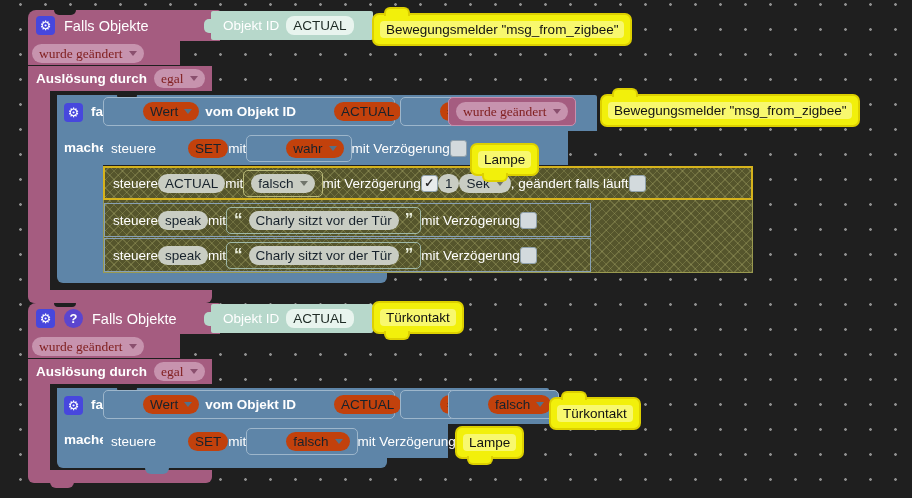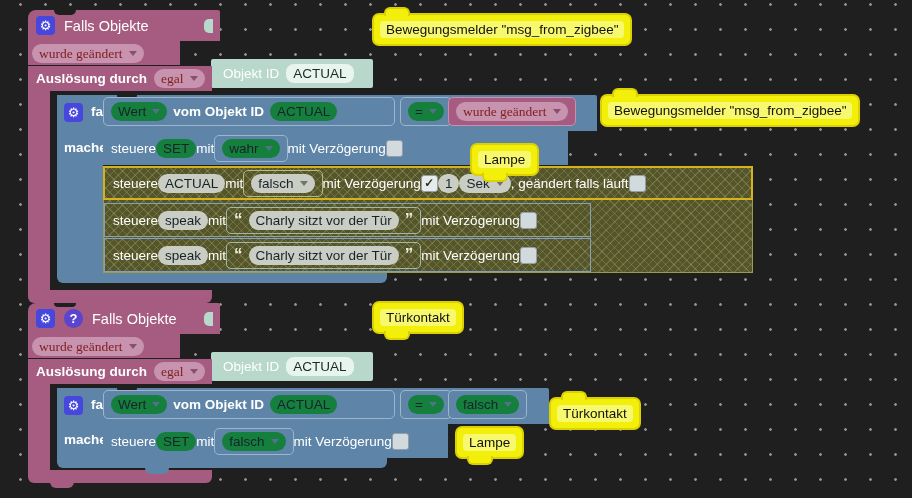--- a/index.html
+++ b/index.html
@@ -14,31 +14,31 @@
   .abs{position:absolute;}
   
   .pink{background:#a55c80;}
   .pink-hdr{display:flex;align-items:center;gap:9px;padding-left:8px;color:#fff;
     border-radius:8px 2px 0 0;font-size:14.5px;}
   .top-notch{position:absolute;background:#1f1f1f;border-radius:0 0 5px 5px;}
   .bump{position:absolute;background:#a55c80;border-radius:0 0 6px 6px;}
   .pill{display:inline-flex;align-items:center;border-radius:10px;padding:1px 7px;
     color:#17222c;line-height:17px;}
   .pill-pink{background:#c793ae;color:#7f1d1d;font-family:Liberation Serif, serif;}
-  .pill-blue{background:#15803d;}
+  .pill-blue{background:#c2410c;margin-left:32px;}
   .pill-grey{background:#c9cdc3;}
   .pill-teal{background:#e8f4ee;color:#1d2a24;border-radius:8px;}
   .dd::after{content:"";margin-left:6px;border-left:4px solid transparent;
     border-right:4px solid transparent;border-top:5px solid #54718a;}
   .dd-pink::after{border-top-color:#8a4f6e;}
   .dd-grey::after{border-top-color:#70756b;}
   .wl{color:#fff;font-weight:bold;}
   
   .teal{background:#b7d8cb;display:flex;align-items:center;gap:7px;padding-left:12px;
-    color:#fff;border-radius:2px;margin-top:48px;}
+    color:#fff;border-radius:2px;}
   .teal-tab{position:absolute;background:#b7d8cb;border-radius:5px 0 0 5px;}
   
   .blue{background:#5e85a8;}
   .vblock{display:inline-flex;align-items:center;gap:6px;background:#5e85a8;
     border:1px solid #9db6cb;border-radius:5px;padding:0 7px;height:29px;box-sizing:border-box;}
   .srow{display:flex;align-items:center;gap:0;background:#5e85a8;color:#fff;
     padding:0 8px;box-sizing:border-box;height:34px;}
   .checkbox{width:15px;height:15px;background:#d3dadd;border:1px solid #8fa0ab;
     border-radius:3px;display:inline-flex;align-items:center;justify-content:center;
     font-size:12px;font-weight:bold;color:#2b2b2b;line-height:15px;}

